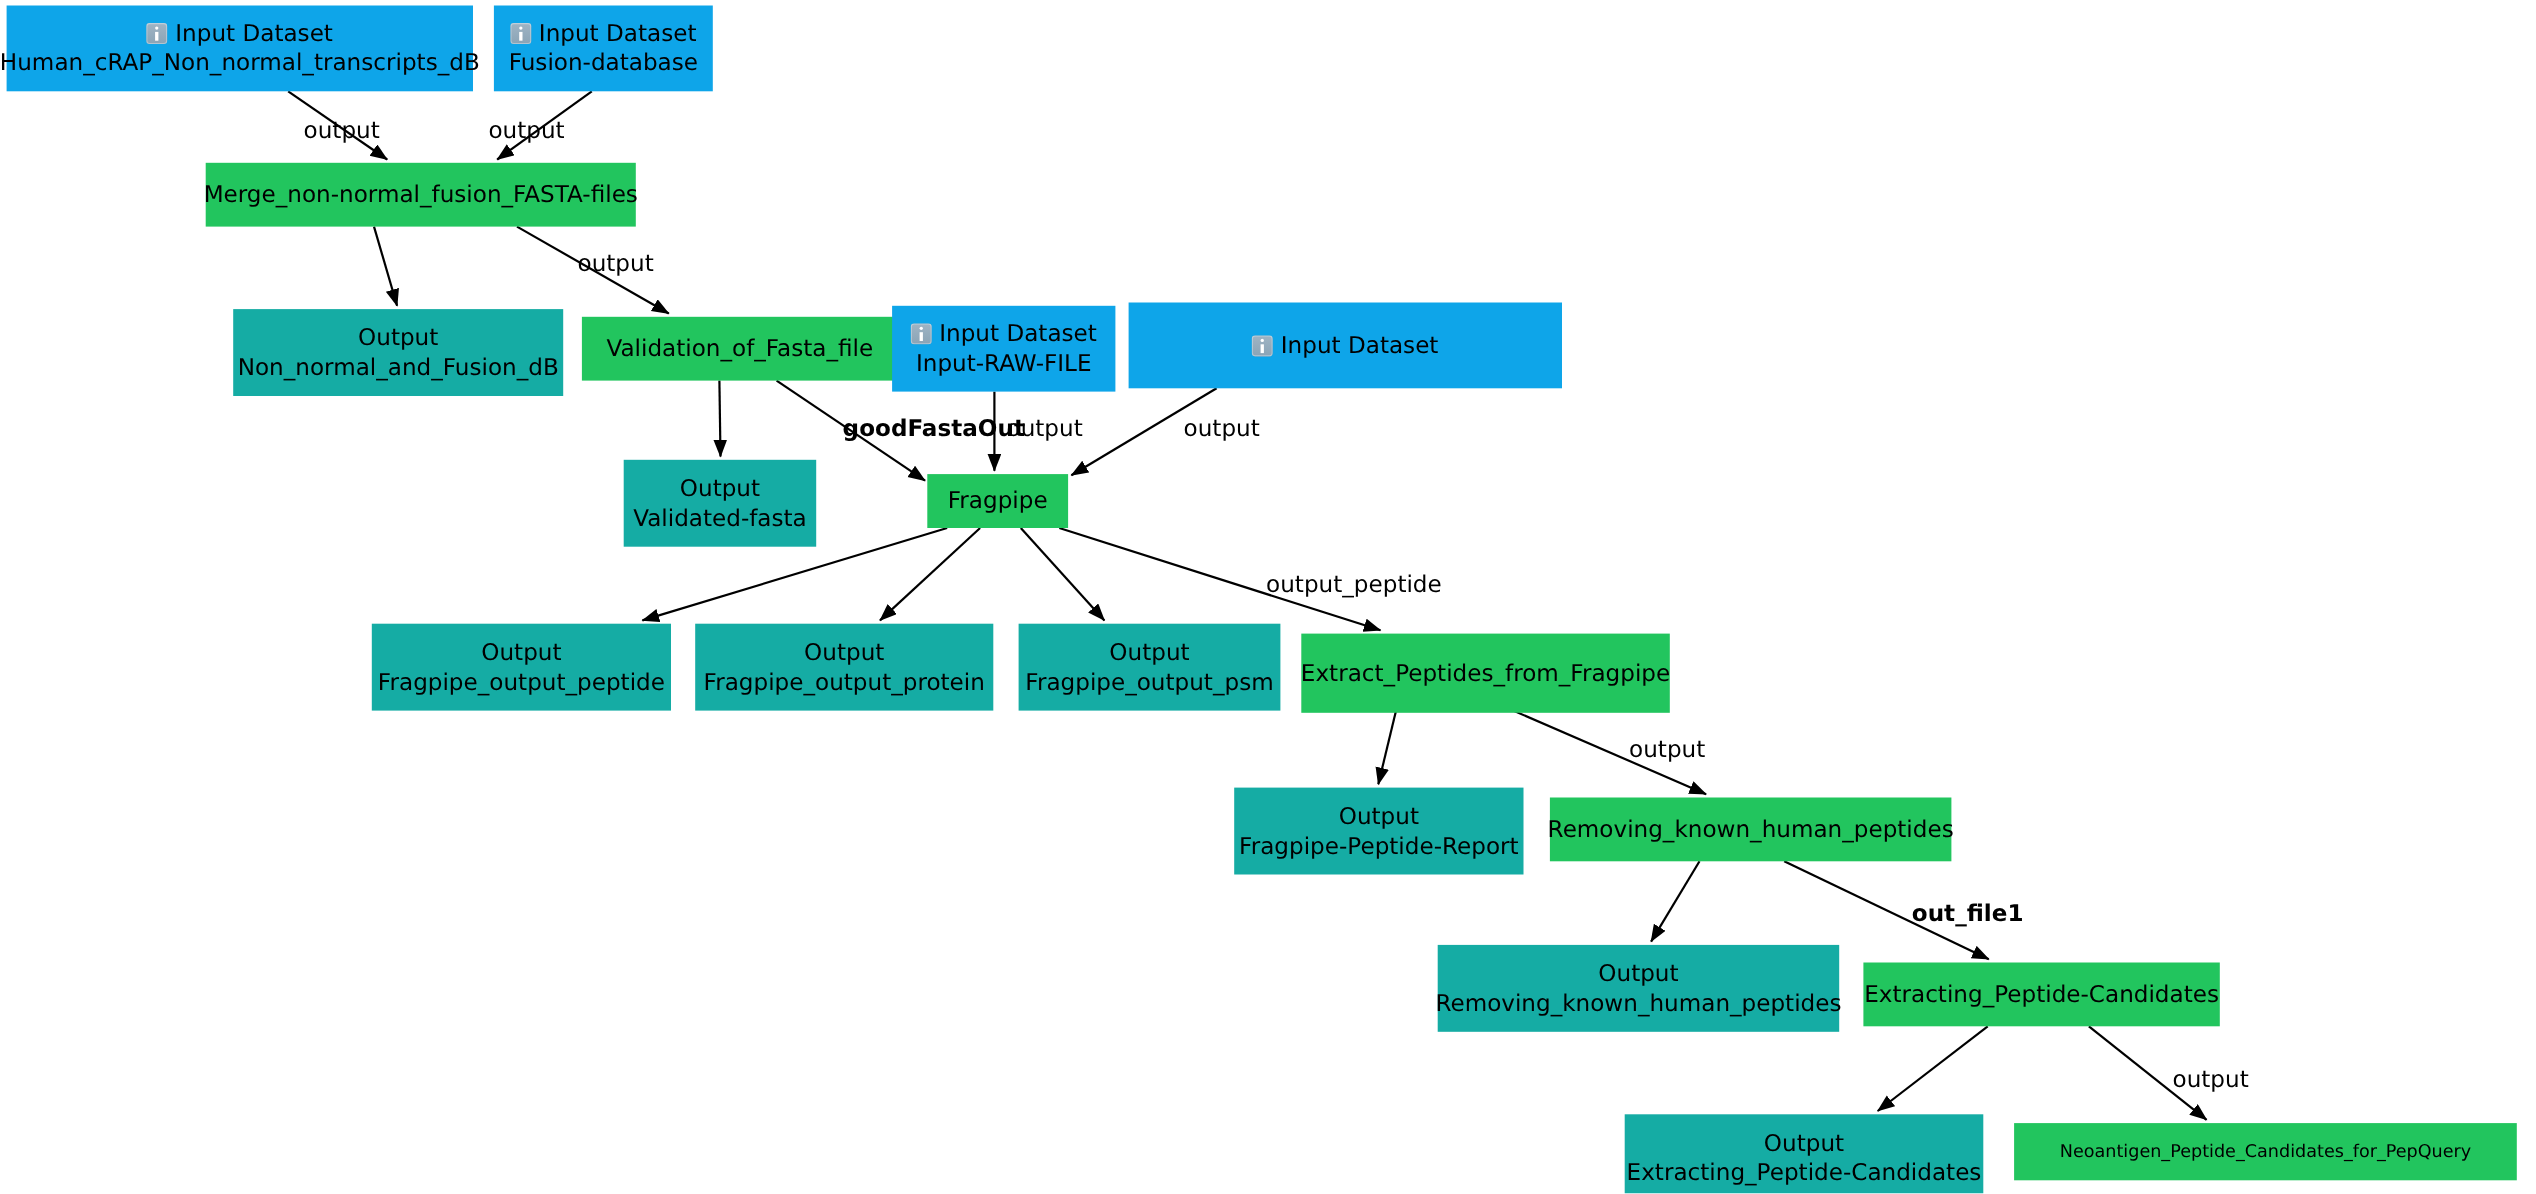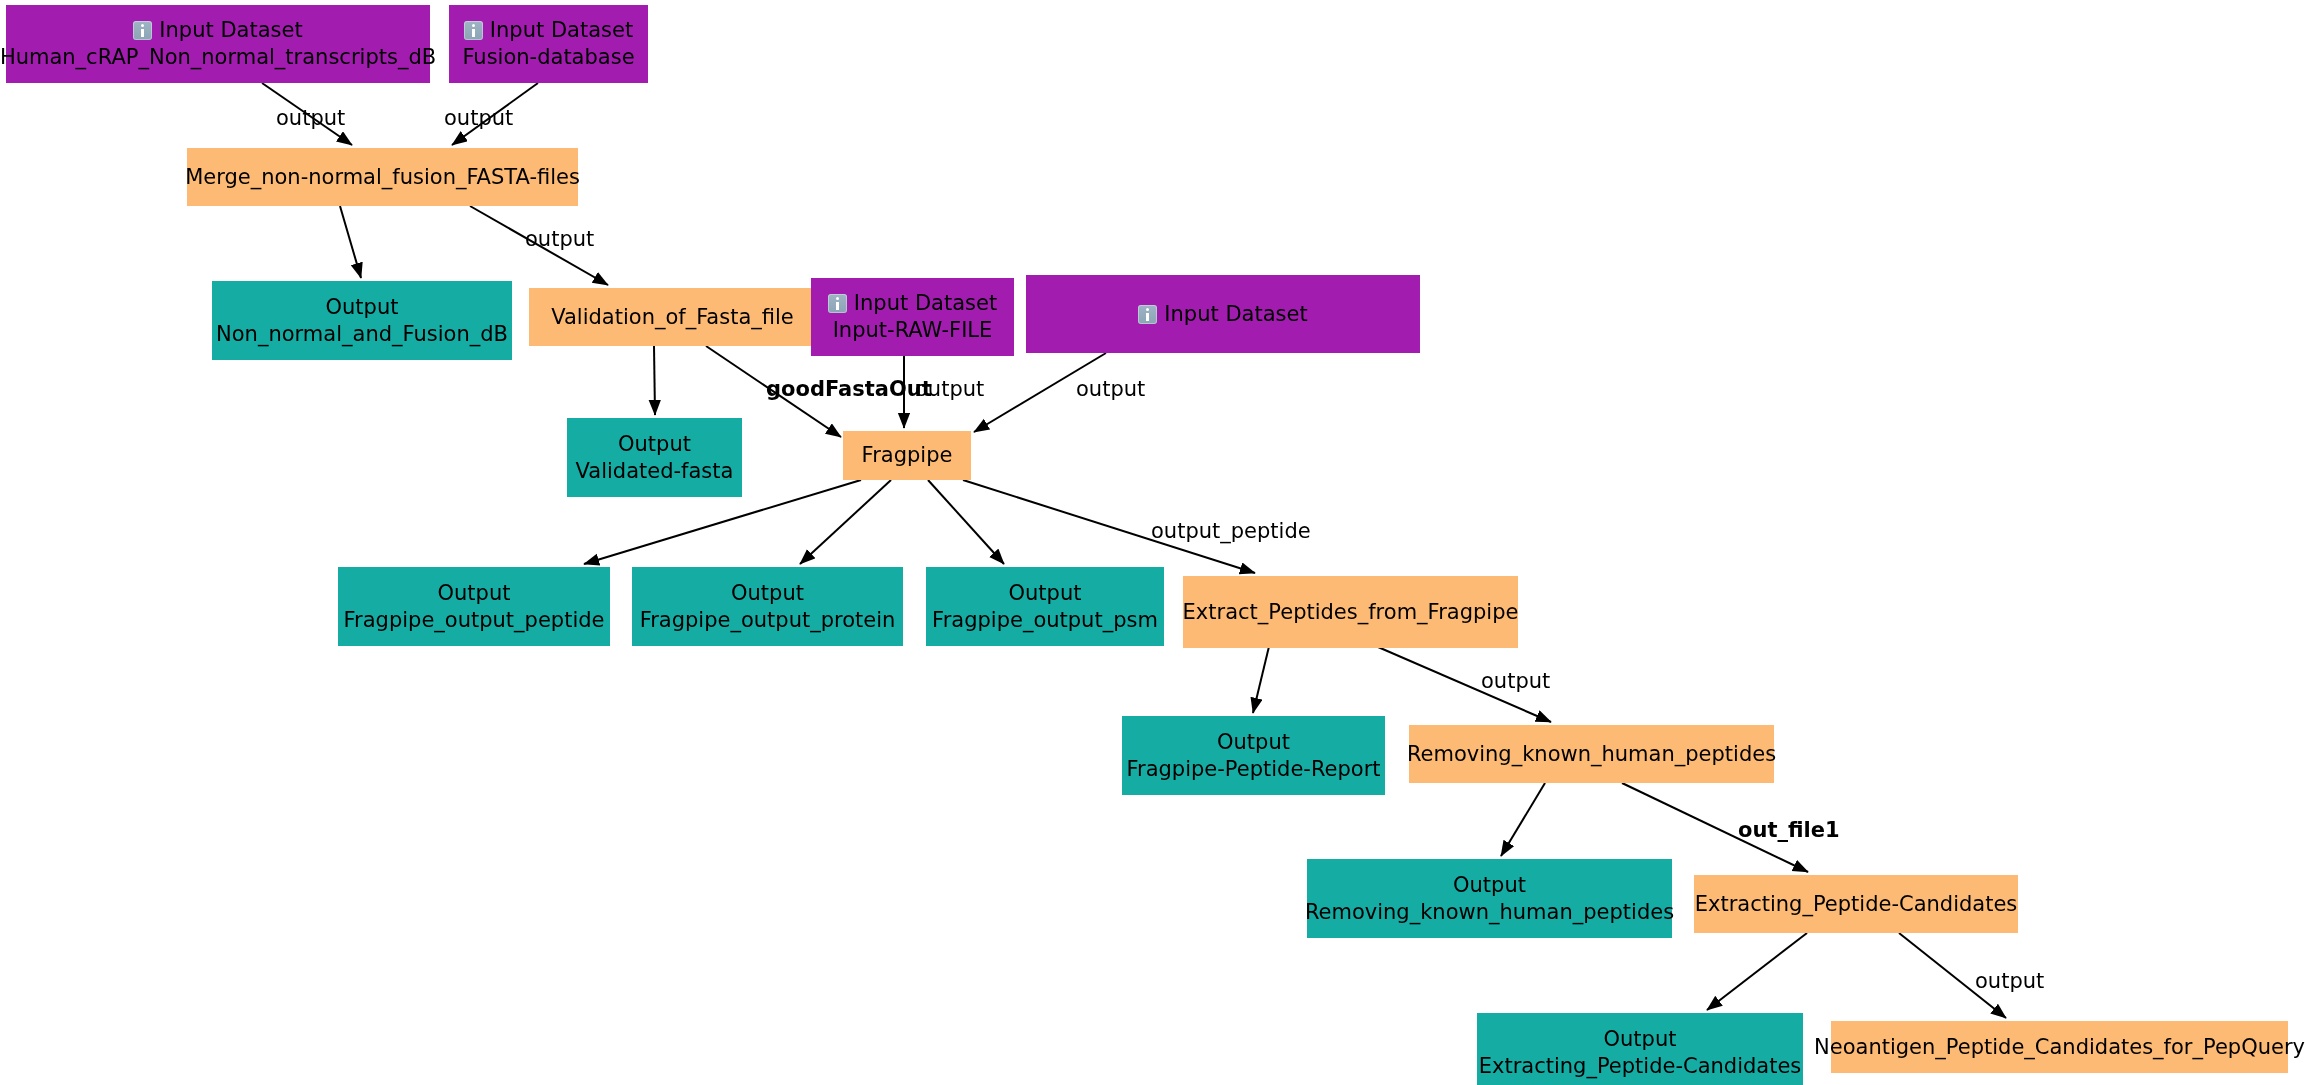--- a/index.html
+++ b/index.html
@@ -35,24 +35,24 @@
     text-align: center;
     color: #000000;
     line-height: 1.28;
     white-space: nowrap;
     overflow: visible;
   }
   .node .line {
     display: block;
   }
   .node.input {
-    background: #a21caf;
+    background: #0ea5e9;
   }
   .node.tool {
-    background: #fdba74;
+    background: #22c55e;
   }
   .node.output {
     background: #15aca4;
   }
   .hdr {
     display: flex;
     align-items: center;
     justify-content: center;
     gap: 7px;
   }
@@ -211,21 +211,21 @@
       </div>
       <div class="node tool" style="left: 1694px; top: 875px; width: 324px; height: 58px; font-size: 21px;">
         <span class="line">Extracting_Peptide-Candidates</span>
       </div>
       <div class="node output" style="left: 1477px; top: 1013px; width: 326px; height: 79px; font-size: 21px;">
         <div class="hdr">
           <span class="line">Output</span>
         </div>
         <span class="line">Extracting_Peptide-Candidates</span>
       </div>
-      <div class="node tool" style="left: 1831px; top: 1021px; width: 457px; height: 52px; font-size: 21px;">
+      <div class="node tool" style="left: 1831px; top: 1021px; width: 457px; height: 52px; font-size: 16px;">
         <span class="line">Neoantigen_Peptide_Candidates_for_PepQuery</span>
       </div>
     </div>
   <div id="edge-labels-layer">
       <div class="edge-label" style="left: 276px; top: 108px;">output</div>
       <div class="edge-label" style="left: 444px; top: 108px;">output</div>
       <div class="edge-label" style="left: 525px; top: 229px;">output</div>
       <div class="edge-label" style="left: 766px; top: 379px; font-weight: bold;">goodFastaOut</div>
       <div class="edge-label" style="left: 915px; top: 379px;">output</div>
       <div class="edge-label" style="left: 1076px; top: 379px;">output</div>

